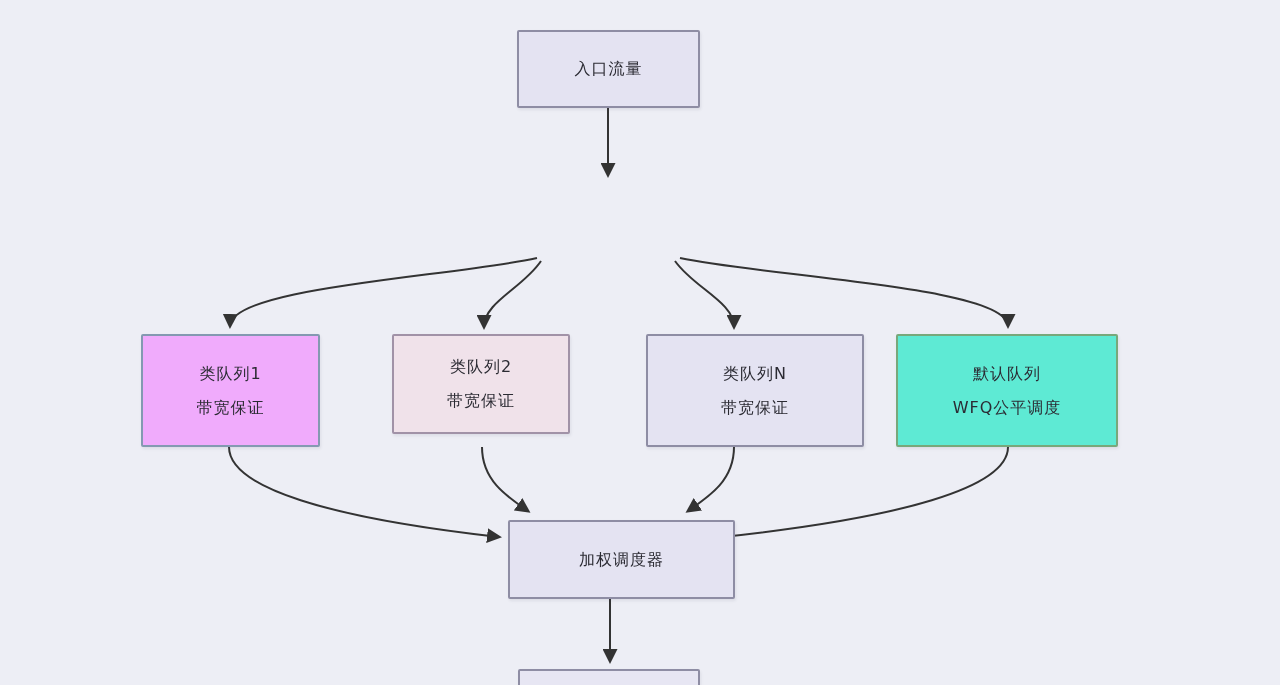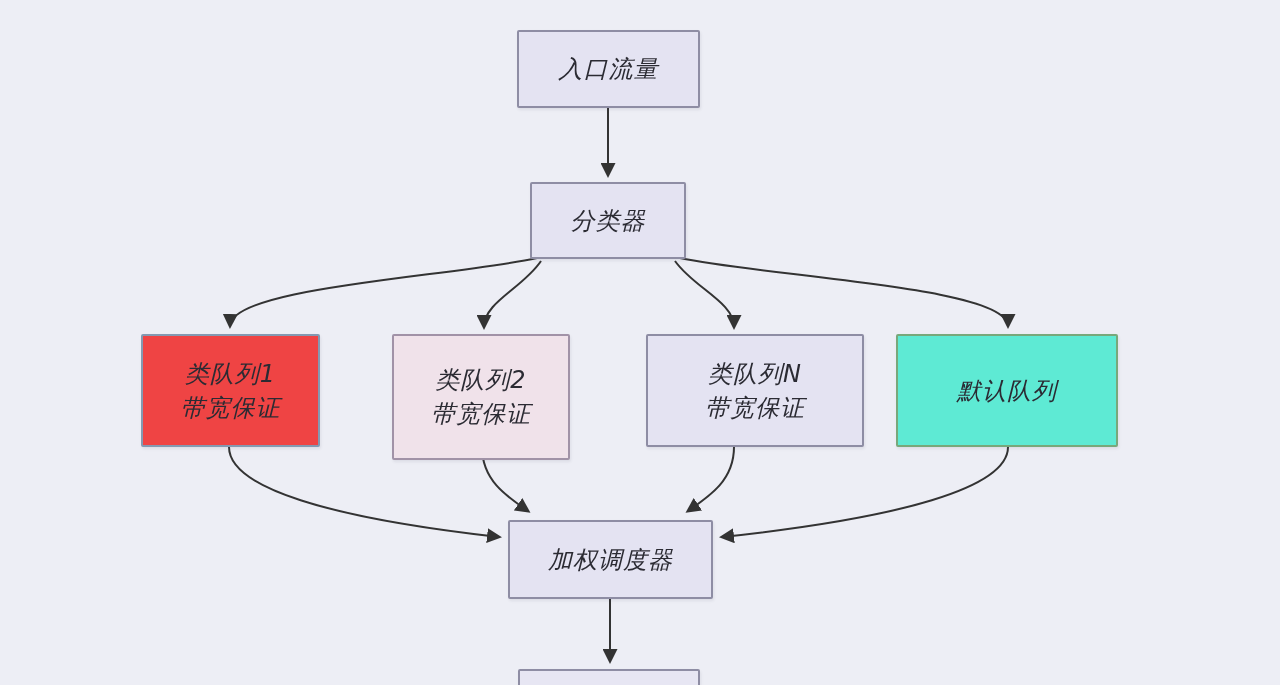--- a/index.html
+++ b/index.html
@@ -32,24 +32,23 @@
     position: absolute;
     box-sizing: border-box;
     border: 2px solid #8e8da4;
     border-radius: 2px;
     display: flex;
     flex-direction: column;
     align-items: center;
     justify-content: center;
     text-align: center;
     color: #2b2b33;
-    font-size: 24px;
+    font-size: 16px;
     letter-spacing: 1px;
     box-shadow: 1px 2px 3px rgba(80, 80, 110, 0.10);
-    font-style: italic;
   }
   .node .lbl {
     display: block;
     line-height: 34px;
     white-space: nowrap;
   }
 </style>
 </head>
 <body>
 
@@ -72,43 +71,41 @@
       <path d="M734,447 C734,480 710,496 688,511" marker-end="url(#ah)"></path>
       <path d="M1008,447 C1008,488 900,518 722,537" marker-end="url(#ah)"></path>
       <path d="M610,599 L610,661" marker-end="url(#ah)"></path>
     </g>
   </svg>
 
   <div class="node" style="left: 517px; top: 30px; width: 183px; height: 78px; background-color: rgb(228, 227, 242); border-color: rgb(142, 141, 164);">
     <span class="lbl">入口流量</span>
   </div>
 
-  <div class="node" style="left: 530px; top: 182px; width: 156px; height: 77px; background-color: rgb(228, 227, 242); border-color: rgb(142, 141, 164);">
-    <span class="lbl">分类器</span>
-  </div>
 
-  <div class="node" style="left: 141px; top: 334px; width: 179px; height: 113px; background-color: #ef4444; border-color: rgb(132, 153, 177);">
+  <div class="node" style="left: 141px; top: 334px; width: 179px; height: 113px; background-color: #f0abfc; border-color: rgb(132, 153, 177);">
     <span class="lbl">类队列1</span>
     <span class="lbl">带宽保证</span>
   </div>
 
-  <div class="node" style="left: 392px; top: 334px; width: 178px; height: 126px; background-color: rgb(240, 226, 234); border-color: rgb(161, 146, 167);">
+  <div class="node" style="left: 392px; top: 334px; width: 178px; height: 100px; background-color: rgb(240, 226, 234); border-color: rgb(161, 146, 167);">
     <span class="lbl">类队列2</span>
     <span class="lbl">带宽保证</span>
   </div>
 
   <div class="node" style="left: 646px; top: 334px; width: 218px; height: 113px; background-color: rgb(228, 227, 242); border-color: rgb(142, 141, 164);">
     <span class="lbl">类队列N</span>
     <span class="lbl">带宽保证</span>
   </div>
 
   <div class="node" style="left: 896px; top: 334px; width: 222px; height: 113px; background-color: #5eead4; border-color: rgb(120, 168, 123);">
     <span class="lbl">默认队列</span>
+    <span class="lbl">WFQ公平调度</span>
   </div>
 
-  <div class="node" style="left: 508px; top: 520px; width: 205px; height: 79px; background-color: rgb(228, 227, 242); border-color: rgb(142, 141, 164);">
+  <div class="node" style="left: 508px; top: 520px; width: 227px; height: 79px; background-color: rgb(228, 227, 242); border-color: rgb(142, 141, 164);">
     <span class="lbl">加权调度器</span>
   </div>
 
   <div class="node" style="left: 518px; top: 669px; width: 182px; height: 50px; background-color: rgb(231, 230, 243); border-color: rgb(142, 141, 164);">
   </div>
 
 </div>
 
 </body></html>

